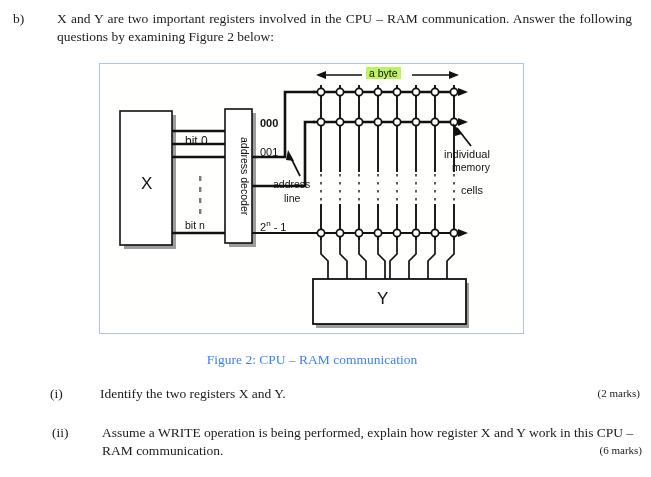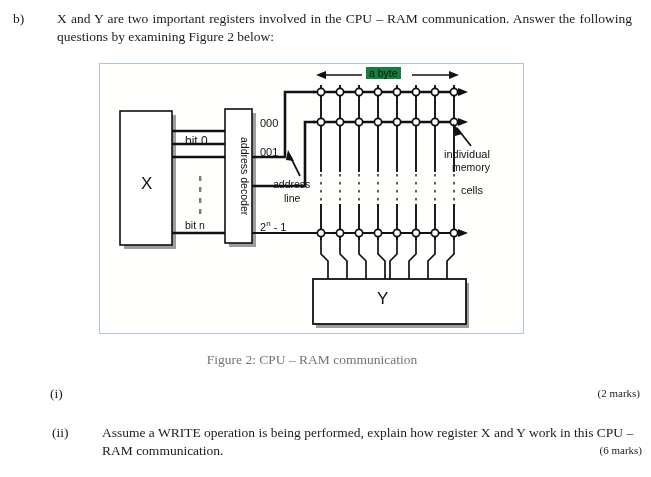--- a/index.html
+++ b/index.html
@@ -57,21 +57,21 @@
   }
 
   .caption {
     position: absolute;
     left: 99px;
     top: 352px;
     width: 426px;
     text-align: center;
     font-family: "Liberation Serif", serif;
     font-size: 13.5px;
-    color: #737373;
+    color: #3b82f6;
   }
 
   
   #figure-frame {
     position: absolute;
     left: 99px;
     top: 63px;
     width: 425px;
     height: 271px;
     border: 1.5px solid #aec6d8;
@@ -225,40 +225,41 @@
   <span class="fig-text" style="left:41px; top:110px; font-size:17px;">X</span>
 
   <span class="fig-text" style="left:277px; top:225px; font-size:17px;">Y</span>
 
   <span class="fig-text" style="left:126px; top:51px; width:25px; height:122px; font-size:10.5px;
                writing-mode:vertical-rl; text-orientation:mixed; text-align:center; white-space:normal;">address decoder</span>
 
   <span class="fig-text" style="left:85px; top:70px; font-size:12px;">bit 0</span>
   <span class="fig-text" style="left:85px; top:155px; font-size:10.5px;">bit n</span>
 
-  <span class="fig-text" style="left:160px; top:53px; font-size:11px;">000</span>
+  <span class="fig-text" style="left:160px; top:53px; font-size:11px;font-weight:bold;">000</span>
   <span class="fig-text" style="left:160px; top:82px; font-size:11px;">001</span>
   <span class="fig-text" style="left:160px; top:155px; font-size:11px;"><span>2</span><sup style="font-size:8px;">n</sup><span> - 1</span></span>
 
   <span class="fig-text" style="left:173px; top:114px; font-size:10.5px;">address</span>
   <span class="fig-text" style="left:184px; top:128px; font-size:10.5px;">line</span>
 
-  <span class="fig-text" style="left:266px; top:3px; font-size:10.5px; background:#15803d; padding:0 3px;">a byte</span>
+  <span class="fig-text" style="left:266px; top:3px; font-size:10.5px; background:#bef264; padding:0 3px;">a byte</span>
 
   <span class="fig-text" style="left:344px; top:84px; font-size:11px;">individual</span>
   <span class="fig-text" style="left:352px; top:97px; font-size:10.5px;">memory</span>
   <span class="fig-text" style="left:361px; top:120px; font-size:11px;">cells</span>
 </div>
 
 <div class="caption">Figure 2:  CPU – RAM communication</div>
 
 <div class="q-row" id="item-i">
   <div class="q-label">(i)</div>
   <div class="q-body">
     <span class="marks">(2 marks)</span>
+    <span>Identify the two registers X and Y.</span>
   </div>
 </div>
 
 <div class="q-row" id="item-ii">
   <div class="q-label">(ii)</div>
   <div class="q-body">
     <span class="marks" style="top:18px;margin-left:22px;">(6 marks)</span>
     <span>Assume a WRITE operation is being performed, explain how register X and Y work in this CPU – RAM communication.</span>
   </div>
 </div>

